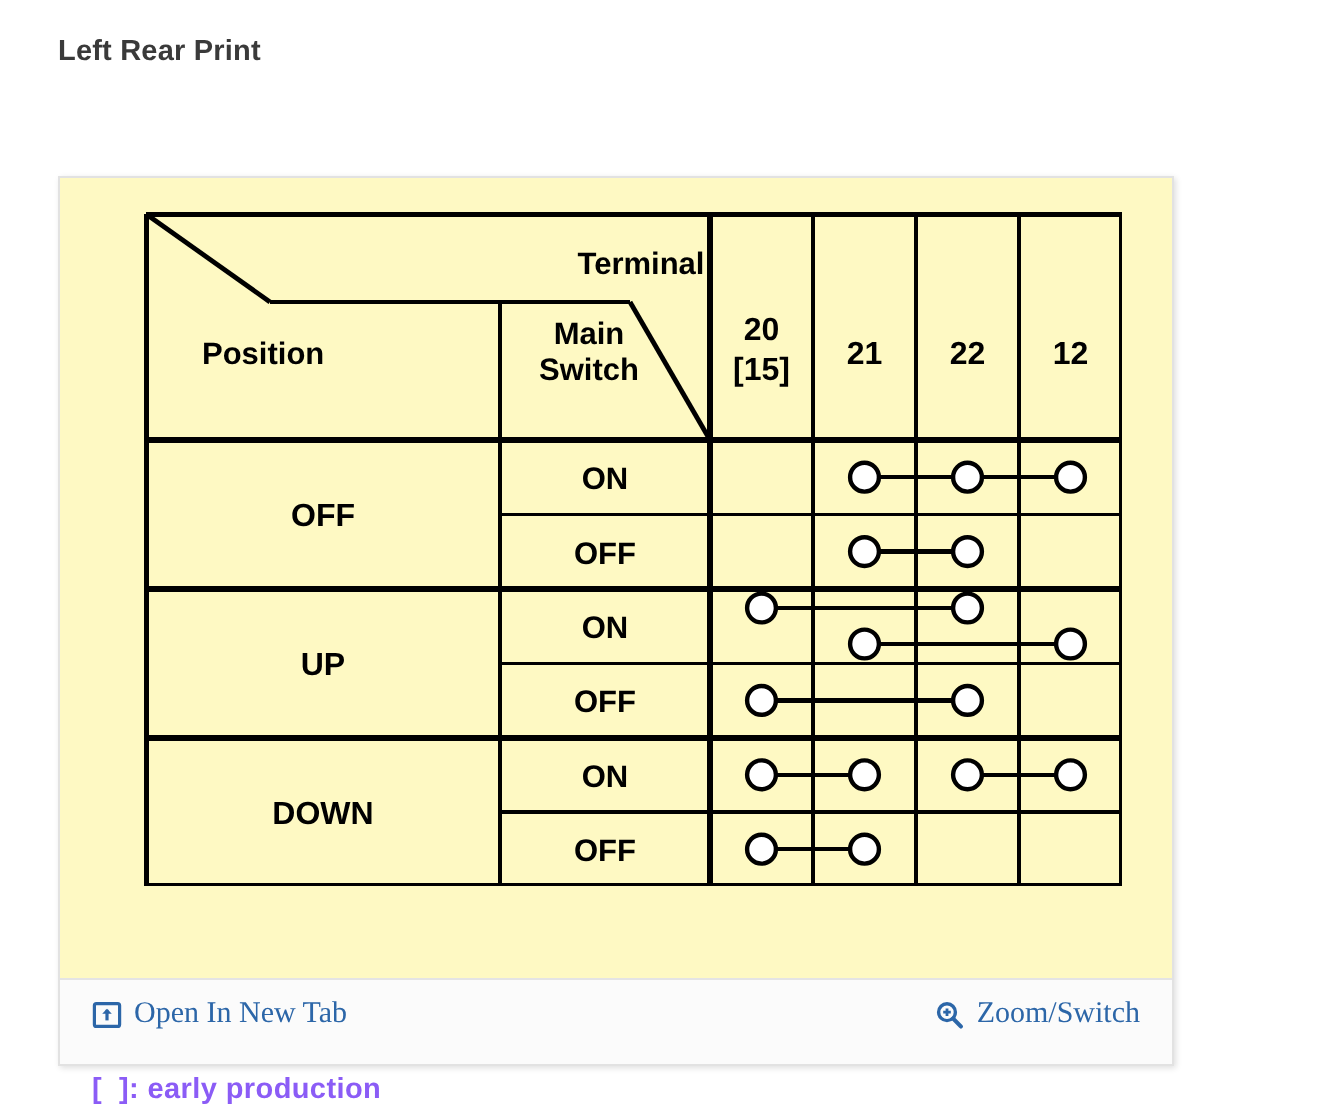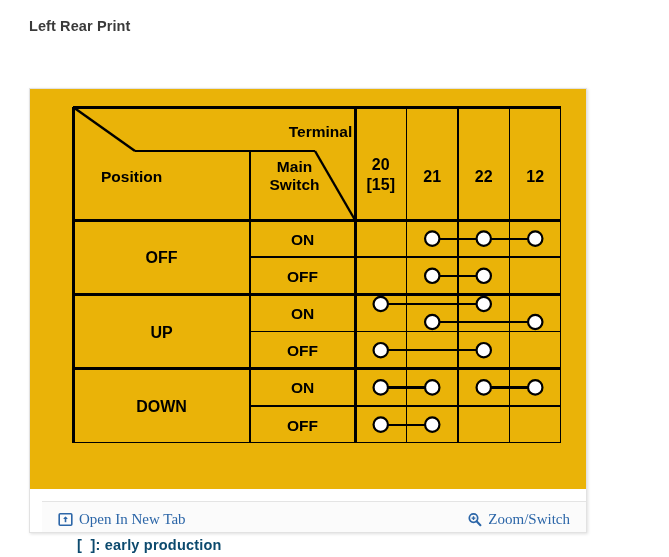--- a/index.html
+++ b/index.html
@@ -25,43 +25,43 @@
     width:558px; height:445px;
     background:#ffffff;
     border:1px solid #e2e2e2;
     box-shadow:1px 1px 3px rgba(0,0,0,0.13);
     box-sizing:border-box;
   }
   #diagram-area{
     position:absolute;
     left:0; top:0; right:0;
     height:400px;
-    background:#eab308;
+    background:#fef9c3;
   }
   #switch-table-wrap{
     position:absolute;
     left:42px; top:17px;
     width:489px; height:337px;
   }
   #switch-table-svg{display:block;}
 
   #footnote{
     position:absolute;
-    left:47px; top:448px;
+    left:16px; top:448px;
     font-size:14.5px;
     font-weight:bold;
-    color:#0c4a6e;
+    color:#8b5cf6;
     letter-spacing:0.2px;
     white-space:pre;
   }
 
   #card-footer{
     position:absolute;
-    left:12px; right:0; bottom:0;
-    height:31px;
+    left:0; right:0; bottom:0;
+    height:43px;
     background:#fbfbfb;
     border-top:1px solid #e4e4e4;
     box-sizing:border-box;
   }
   .footer-link{
     position:absolute;
     top:10px;
     display:flex;
     align-items:center;
     gap:6px;

